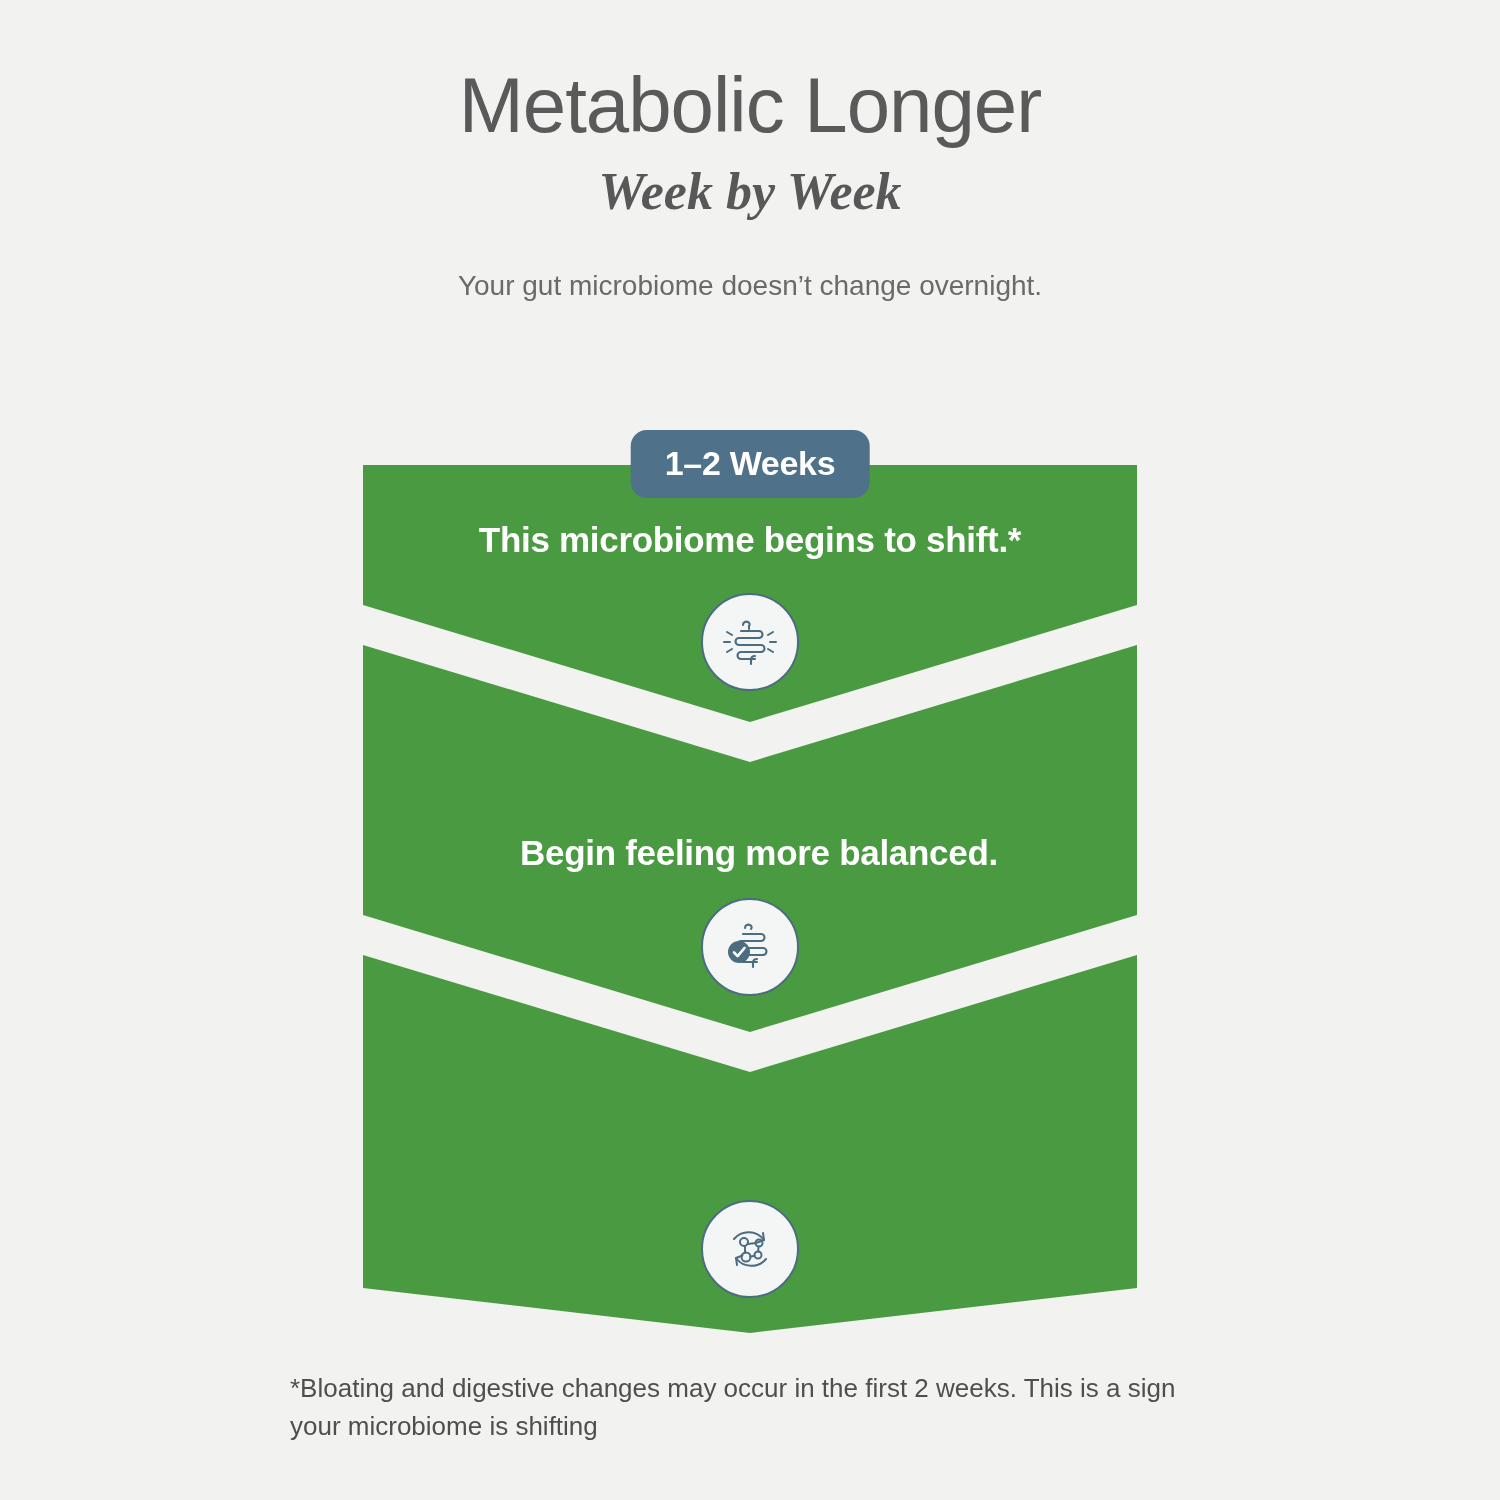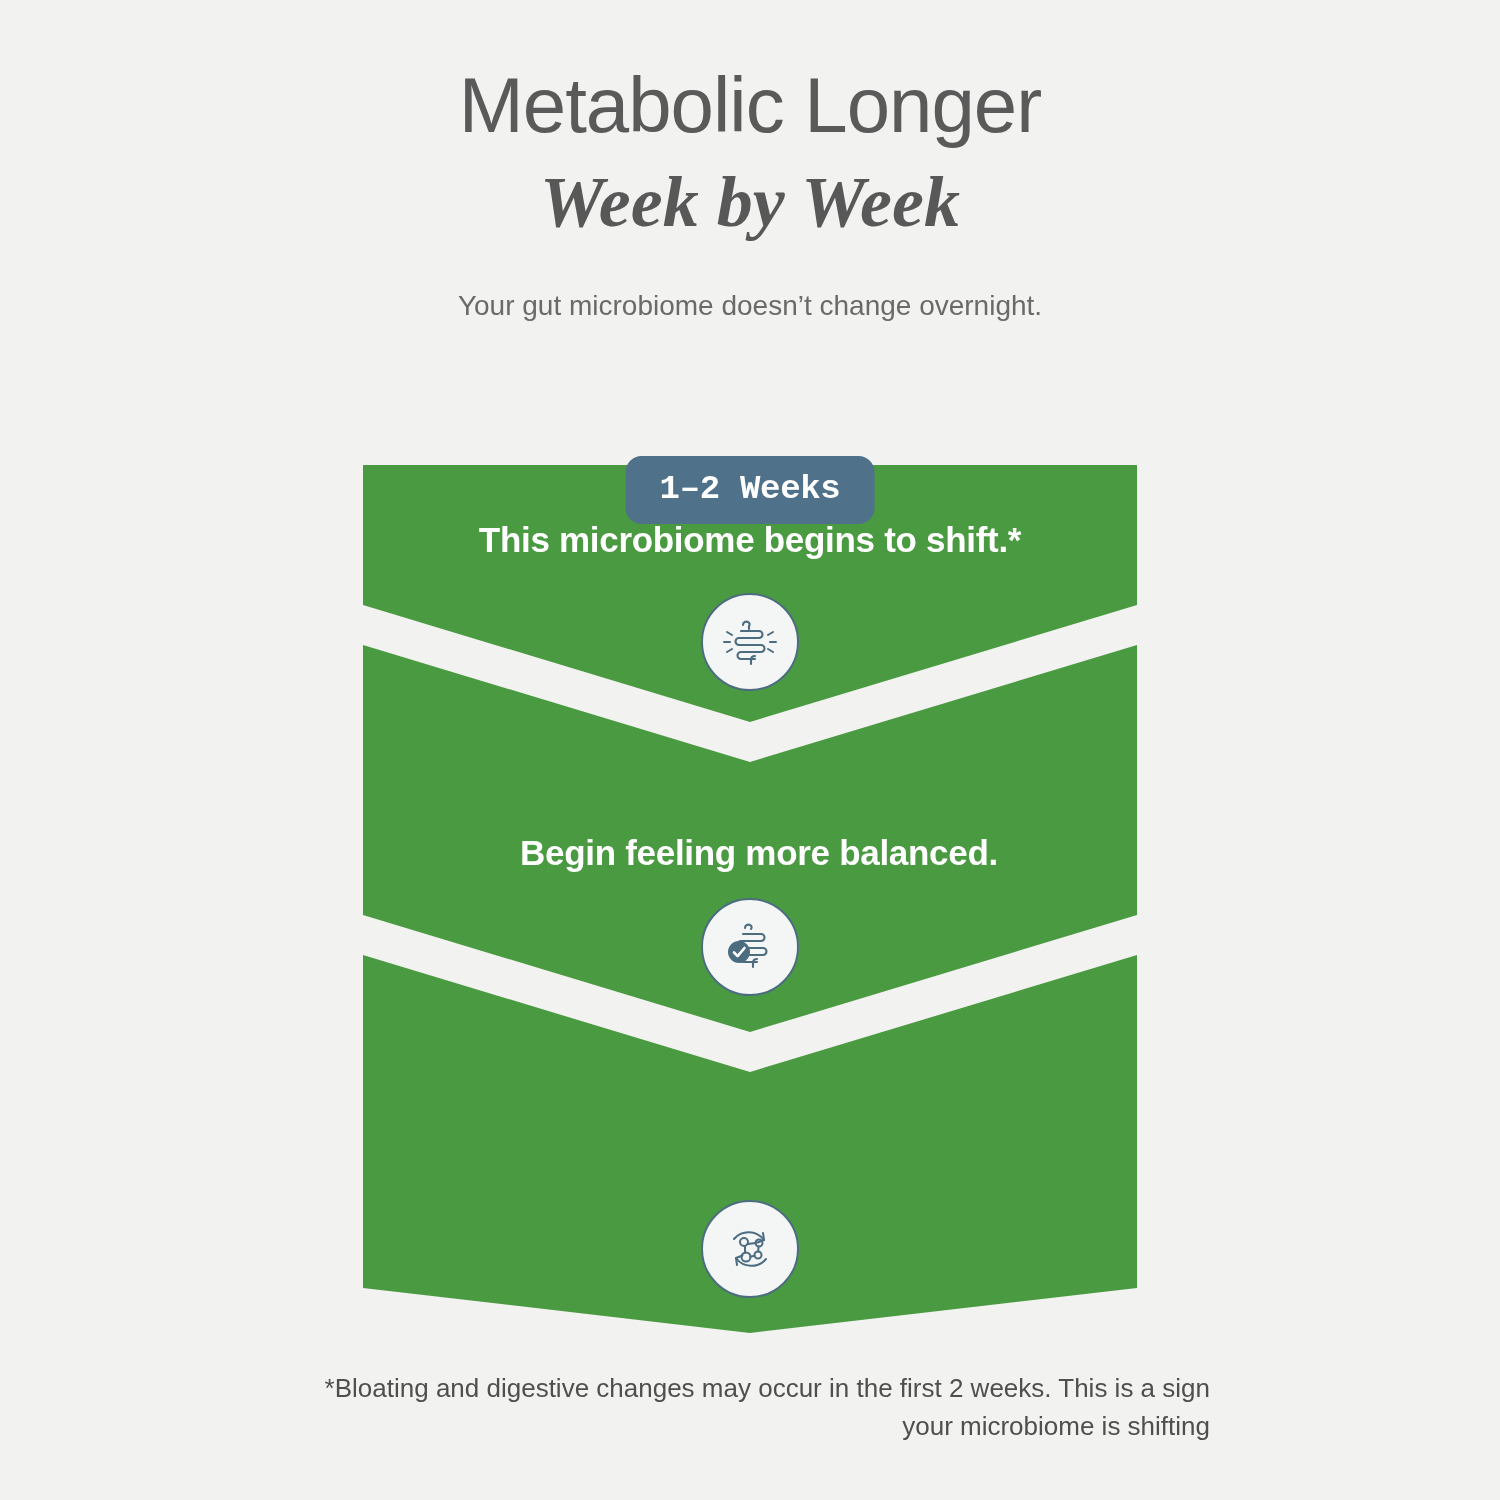--- a/index.html
+++ b/index.html
@@ -36,21 +36,21 @@
     color: #5a5a5a;
     letter-spacing: -1px;
     line-height: 1.0;
     margin: 0;
     padding-top: 66px;
   }
   .title-script {
     font-family: "Liberation Serif", serif;
     font-style: italic;
     font-weight: 700;
-    font-size: 72px;
+    font-size: 52px;
     color: #585858;
     line-height: 1.0;
     margin: 0;
     padding-top: 22px;
     letter-spacing: 0px;
   }
   .subtitle {
     font-family: "Liberation Sans", sans-serif;
     font-size: 28px;
     font-weight: 400;
@@ -85,29 +85,28 @@
     color: #ffffff;
     letter-spacing: -0.3px;
   }
 
   .badge {
     position: absolute;
     left: 50%;
     transform: translateX(-50%);
     background: #4f718a;
     color: #ffffff;
-    font-family: Liberation Mono, monospace;
+    font-family: Liberation Sans, sans-serif;
     font-size: 34px;
     font-weight: 700;
     border-radius: 16px;
     padding: 16px 34px 18px 34px;
     line-height: 1;
     letter-spacing: -0.3px;
     white-space: nowrap;
-    margin-top: 26px;
   }
 
   .icon-circle {
     position: absolute;
     left: 50%;
     transform: translateX(-50%);
     width: 98px;
     height: 98px;
     border-radius: 50%;
     background: #f4f6f6;
@@ -120,21 +119,21 @@
   .icon-circle svg {
     display: block;
   }
 
   
   .footnote {
     position: absolute;
     left: 50%;
     transform: translateX(-50%);
     width: 920px;
-    text-align: right;
+    text-align: left;
     font-family: "Liberation Sans", sans-serif;
     font-size: 26px;
     color: #4f4f4f;
     line-height: 1.45;
   }
 </style>
 </head>
 <body>
 
 <div class="canvas">

